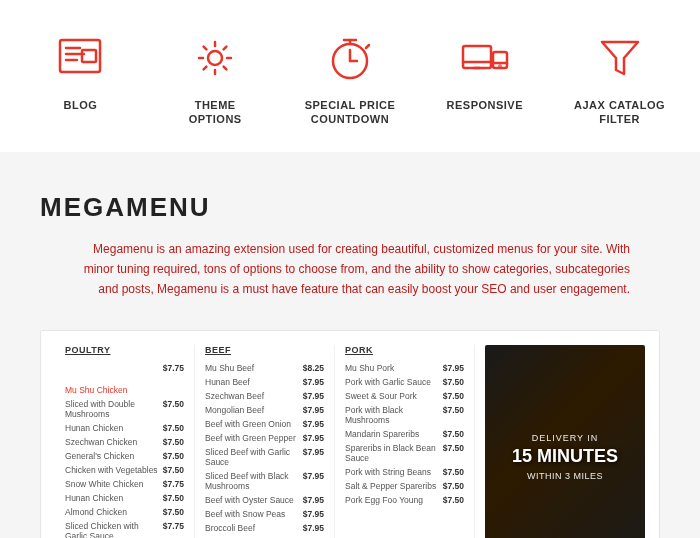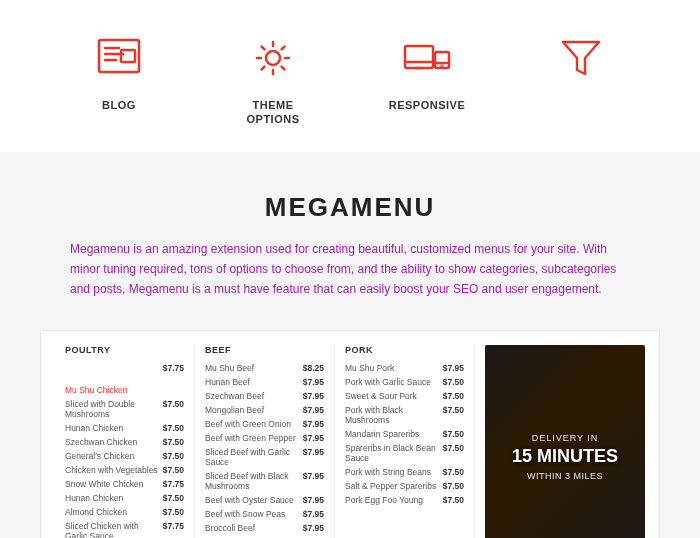--- a/index.html
+++ b/index.html
@@ -38,32 +38,32 @@
       text-transform: uppercase;
       line-height: 1.3;
     }
 
     
     .megamenu-section {
       background: #f5f5f5;
       padding: 40px 40px 30px;
     }
     .megamenu-title {
-      text-align: center;
+      text-align: left;
       font-size: 26px;
       font-weight: 700;
       letter-spacing: 2px;
       color: #222;
       margin-bottom: 16px;
       text-transform: uppercase;
     }
     .megamenu-desc {
-      text-align: left;
+      text-align: right;
       font-size: 12px;
-      color: #a21caf;
+      color: #b91c1c;
       line-height: 1.7;
       max-width: 560px;
       margin: 0 auto 30px;
     }
 
     
     .menu-demo {
       background: #fff;
       border: 1px solid #e5e5e5;
       border-radius: 2px;
@@ -77,20 +77,21 @@
       border-right: 1px solid #f0f0f0;
     }
     .menu-col:last-child { border-right: none; }
     .menu-col-header {
       font-size: 9px;
       font-weight: 700;
       letter-spacing: 0.5px;
       color: #333;
       text-transform: uppercase;
       margin-bottom: 8px;
+      text-decoration: underline;
     }
     .menu-item-row {
       display: flex;
       justify-content: space-between;
       margin-bottom: 4px;
     }
     .menu-item-name {
       font-size: 8.5px;
       color: #555;
     }
@@ -142,20 +143,33 @@
   <div class="feature-item">
     <div class="feature-icon">
       <svg viewBox="0 0 56 56" fill="none" stroke="#e8352a" stroke-width="2.5" stroke-linecap="round" stroke-linejoin="round">
         <circle cx="28" cy="28" r="7"></circle>
         <path d="M28 12v4M28 40v4M12 28h4M40 28h4M16.6 16.6l2.8 2.8M36.6 36.6l2.8 2.8M16.6 39.4l2.8-2.8M36.6 19.4l2.8-2.8"></path>
       </svg>
     </div>
     <div class="feature-label">THEME<br>OPTIONS</div>
   </div>
 
+  <div class="feature-item">
+    <div class="feature-icon">
+      <svg viewBox="0 0 56 56" fill="none" stroke="#e8352a" stroke-width="2.5" stroke-linecap="round" stroke-linejoin="round">
+        <circle cx="28" cy="31" r="17"></circle>
+        <line x1="28" y1="31" x2="28" y2="20"></line>
+        <line x1="28" y1="31" x2="35" y2="31"></line>
+        <line x1="22" y1="10" x2="34" y2="10"></line>
+        <line x1="28" y1="10" x2="28" y2="14"></line>
+        <line x1="44" y1="18" x2="47" y2="15"></line>
+      </svg>
+    </div>
+    <div class="feature-label">SPECIAL PRICE<br>COUNTDOWN</div>
+  </div>
 
   <div class="feature-item">
     <div class="feature-icon">
       <svg viewBox="0 0 56 56" fill="none" stroke="#e8352a" stroke-width="2.5" stroke-linecap="round" stroke-linejoin="round">
         <rect x="6" y="16" width="28" height="22" rx="2"></rect>
         <line x1="6" y1="32" x2="34" y2="32"></line>
         <line x1="17" y1="38" x2="23" y2="38"></line>
         <rect x="36" y="22" width="14" height="16" rx="2"></rect>
         <line x1="36" y1="33" x2="50" y2="33"></line>
         <circle cx="43" cy="36" r="0.5" fill="#e8352a"></circle>
@@ -163,20 +177,21 @@
     </div>
     <div class="feature-label">RESPONSIVE</div>
   </div>
 
   <div class="feature-item">
     <div class="feature-icon">
       <svg viewBox="0 0 56 56" fill="none" stroke="#e8352a" stroke-width="2.5" stroke-linecap="round" stroke-linejoin="round">
         <polygon points="10,12 46,12 32,28 32,44 24,40 24,28"></polygon>
       </svg>
     </div>
+    <div class="feature-label">AJAX CATALOG<br>FILTER</div>
   </div>
 
 </div>
 
 <div class="megamenu-section">
 
   <h2 class="megamenu-title">MEGAMENU</h2>
 
   <p class="megamenu-desc">Megamenu is an amazing extension used for creating beautiful, customized menus for your site. With minor tuning required, tons of options to choose from, and the ability to show categories, subcategories and posts, Megamenu is a must have feature that can easily boost your SEO and user engagement.</p>
 

